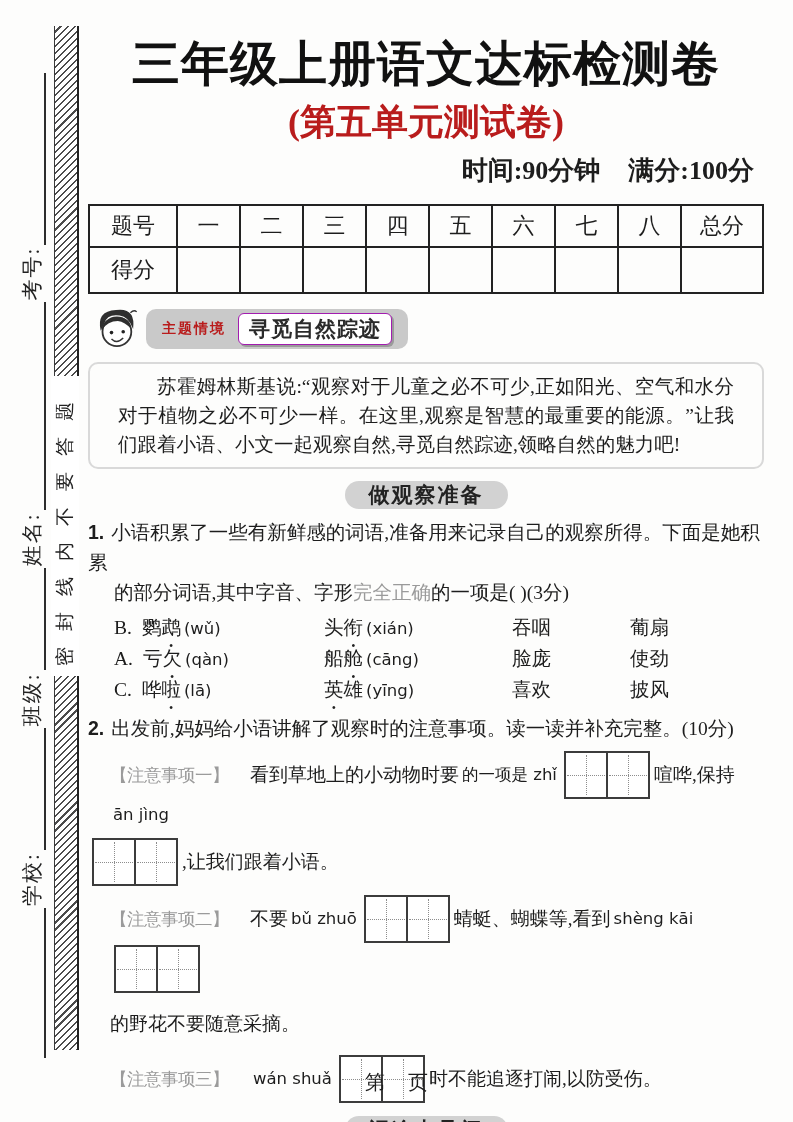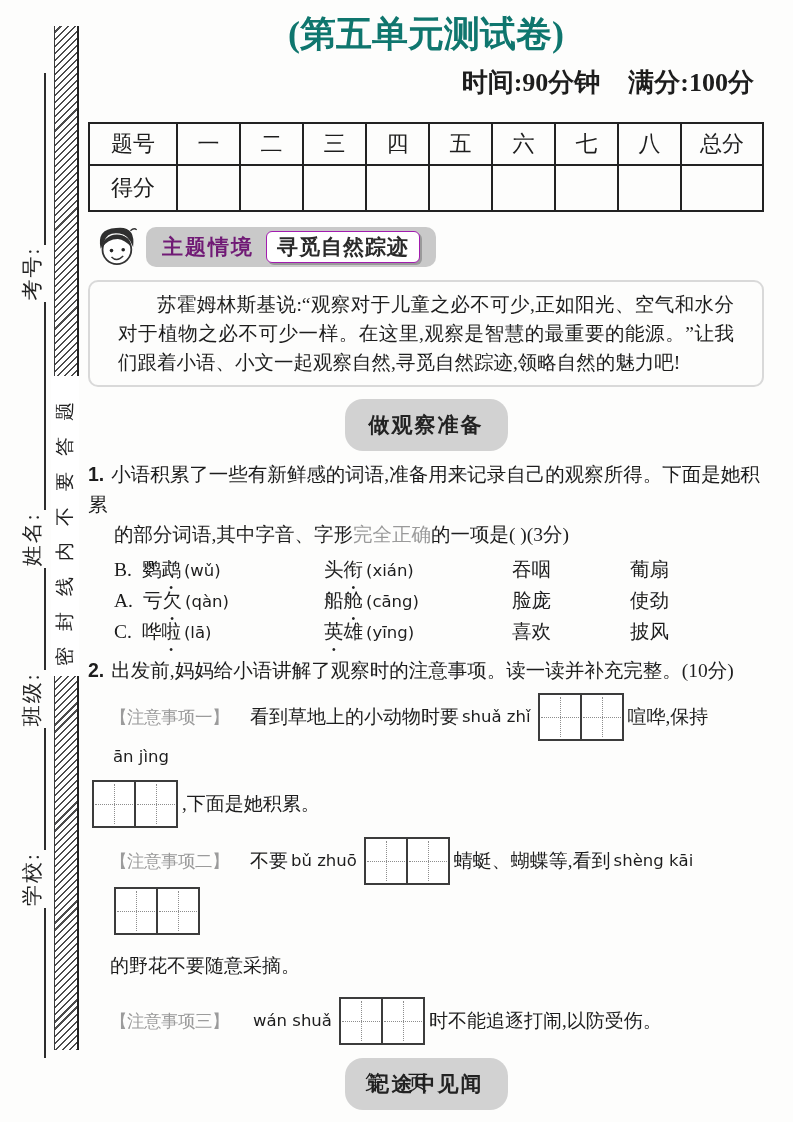--- a/index.html
+++ b/index.html
@@ -27,61 +27,61 @@
     transform-origin:0 0;transform:rotate(-90deg);
     background:#fff;text-align:center;line-height:28px;
     font-size:19px;letter-spacing:16px;color:#222;z-index:2;white-space:nowrap;
   }
   
   .main{position:absolute;left:88px;top:0;width:676px;}
   .title{
     margin-top:32px;text-align:center;font-size:48px;font-weight:900;
     letter-spacing:1px;font-family:"Liberation Sans", sans-serif;color:#111;
   }
-  .subtitle{margin-top:10px;text-align:center;font-size:36px;font-weight:700;color:#0f766e;}
+  .subtitle{margin-top:2px;text-align:center;font-size:36px;font-weight:700;color:#b91c1c;}
   .meta-row{
     margin-top:6px;display:flex;justify-content:flex-end;gap:28px;
     padding-right:10px;font-size:26px;font-weight:700;
   }
   table.score{
-    margin-top:22px;width:100%;border-collapse:collapse;table-layout:fixed;
+    margin-top:16px;width:100%;border-collapse:collapse;table-layout:fixed;
     border:2px solid #404040;
     padding-left:32px;
   }
   table.score td{
     border:2px solid #222;text-align:center;font-size:22px;padding:0;
   }
   table.score tr:first-child td{height:40px;}
   table.score tr:last-child td{height:44px;}
   table.score td:first-child{width:86px;}
   table.score td:last-child{width:80px;}
   
   .theme-row{margin-top:8px;display:flex;align-items:center;height:54px;}
   .kid{flex:0 0 56px;height:54px;}
   .theme-pill{
     background:#c9c9c9;border-radius:10px;padding:4px 16px;margin-left:2px;
     display:flex;align-items:center;gap:12px;
     font-family:"Liberation Sans", sans-serif;
   }
-  .theme-tag{color:#701a75;font-weight:700;font-size:21px;letter-spacing:2px;}
+  .theme-tag{color:#b91c1c;font-weight:700;font-size:14px;letter-spacing:2px;}
   .theme-name{
     background:#fff;border:1px solid #a21caf;box-shadow:2px 2px 0 #9a9a9a;
     border-radius:6px;padding:1px 10px;font-weight:900;font-size:21px;color:#2a2a2a;
     letter-spacing:1px;
   }
   .quote-box{
     margin-top:6px;border:2px solid #d9d9d9;border-radius:10px;
     padding:8px 28px;font-size:19.5px;line-height:29px;text-align:justify;
   }
   .quote-box p{margin:0;text-indent:2em;}
   
   .sec-badge-wrap{text-align:center;margin:12px 0 8px;}
   .sec-badge{
     display:inline-block;background:#d2d2d2;border-radius:18px;
-    padding:12px 24px;font-size:21px;font-weight:800;color:#222;
+    padding:0 24px;font-size:21px;font-weight:800;color:#222;
     font-family:"Liberation Sans", sans-serif;letter-spacing:2px;
   }
   
   .q-line{font-size:19.5px;line-height:30px;}
   .q-cont{padding-left:26px;}
   .qnum{font-weight:800;font-family:"Liberation Sans", sans-serif;margin-right:7px;}
   .hl{color:#9a9a9a;}
   .opt-row{
     display:grid;grid-template-columns:210px 188px 118px 1fr;
     padding-left:26px;align-items:center;height:31px;font-size:19.5px;
@@ -138,20 +138,21 @@
     <span class="fline" style="width: 208px;"></span>
     <span class="flabel">考号:</span>
     <span class="fline" style="width: 172px;"></span>
   </div>
 
 <div class="seal"></div>
 <div class="seal-text">密封线内不要答题</div>
 
 <div class="main">
 
+  <div class="title">三年级上册语文达标检测卷</div>
   <div class="subtitle">(第五单元测试卷)</div>
 
   <div class="meta-row">
     <span>时间:90分钟</span>
     <span>满分:100分</span>
   </div>
 
   <table class="score">
     <tbody>
         <tr id="st-r1">
@@ -232,34 +233,34 @@
       </div>
     </div>
 
   <div class="q-line">
     <span class="qnum">2.</span><span>出发前,妈妈给小语讲解了观察时的注意事项。读一读并补充完整。(10分)</span>
   </div>
   <div class="notes" id="q2-notes" style="margin-top:6px;">
       <div class="note-line">
         <span class="note-label">【注意事项一】</span>
         <span>看到草地上的小动物时要</span>
-        <span class="py">shuǎ zhǐ</span>
+        <span class="py">的一项是 zhǐ</span>
         <span class="wgrid">
           <span class="wcell"></span>
           <span class="wcell"></span>
         </span>
         <span>喧哗,保持</span>
         <span class="py">ān jìng</span>
       </div>
       <div class="note-line flush">
         <span class="wgrid">
           <span class="wcell"></span>
           <span class="wcell"></span>
         </span>
-        <span>,下面是她积累。</span>
+        <span>,让我们跟着小语。</span>
       </div>
       <div class="note-line">
         <span class="note-label">【注意事项二】</span>
         <span>不要</span>
         <span class="py">bǔ zhuō</span>
         <span class="wgrid">
           <span class="wcell"></span>
           <span class="wcell"></span>
         </span>
         <span>蜻蜓、蝴蝶等,看到</span>

